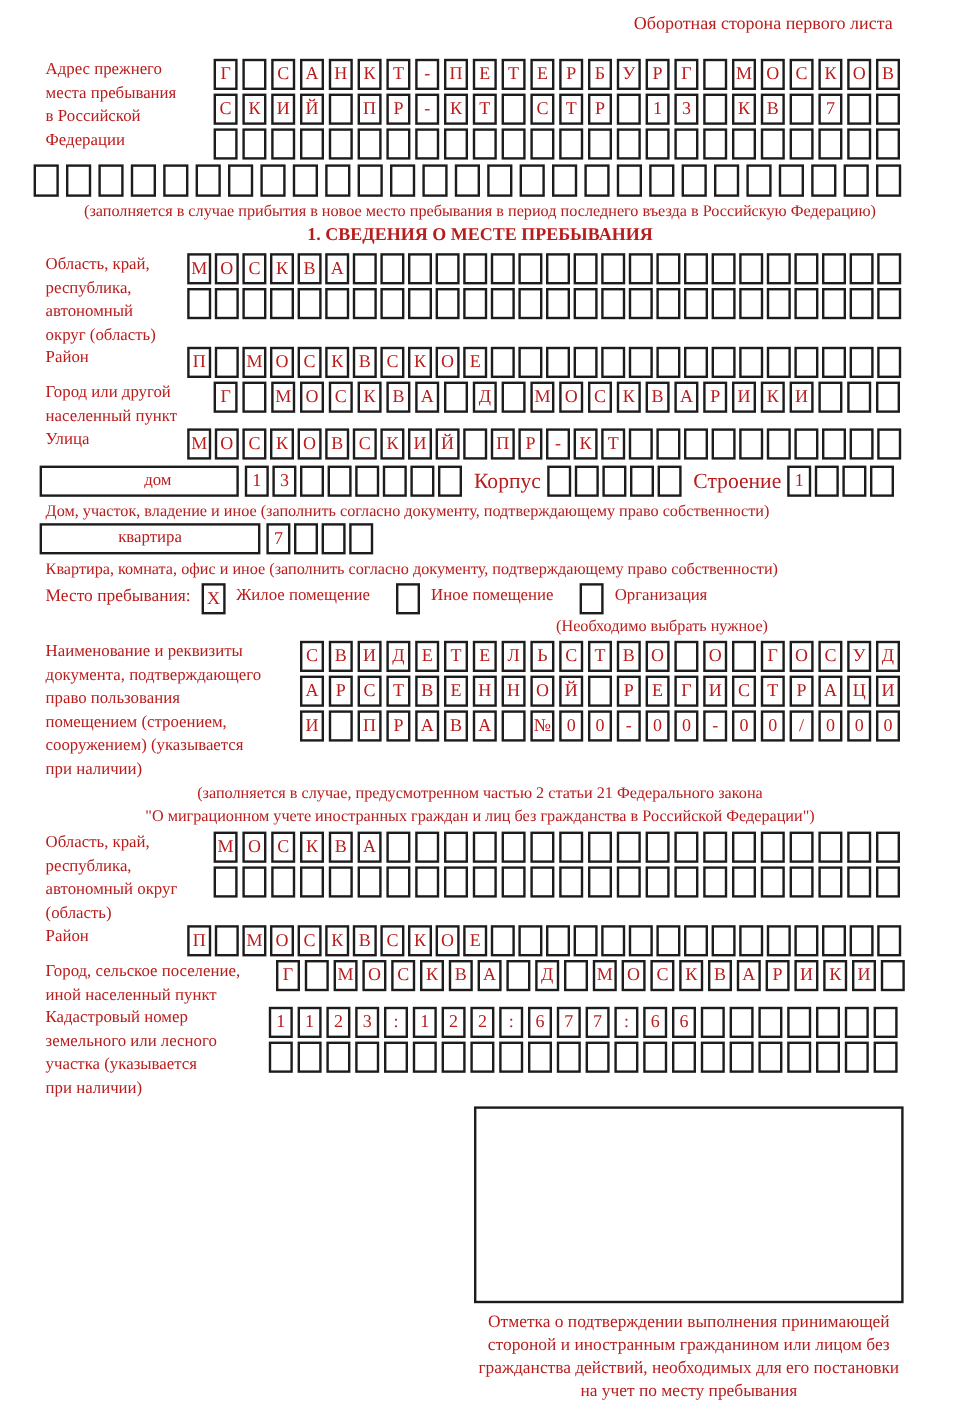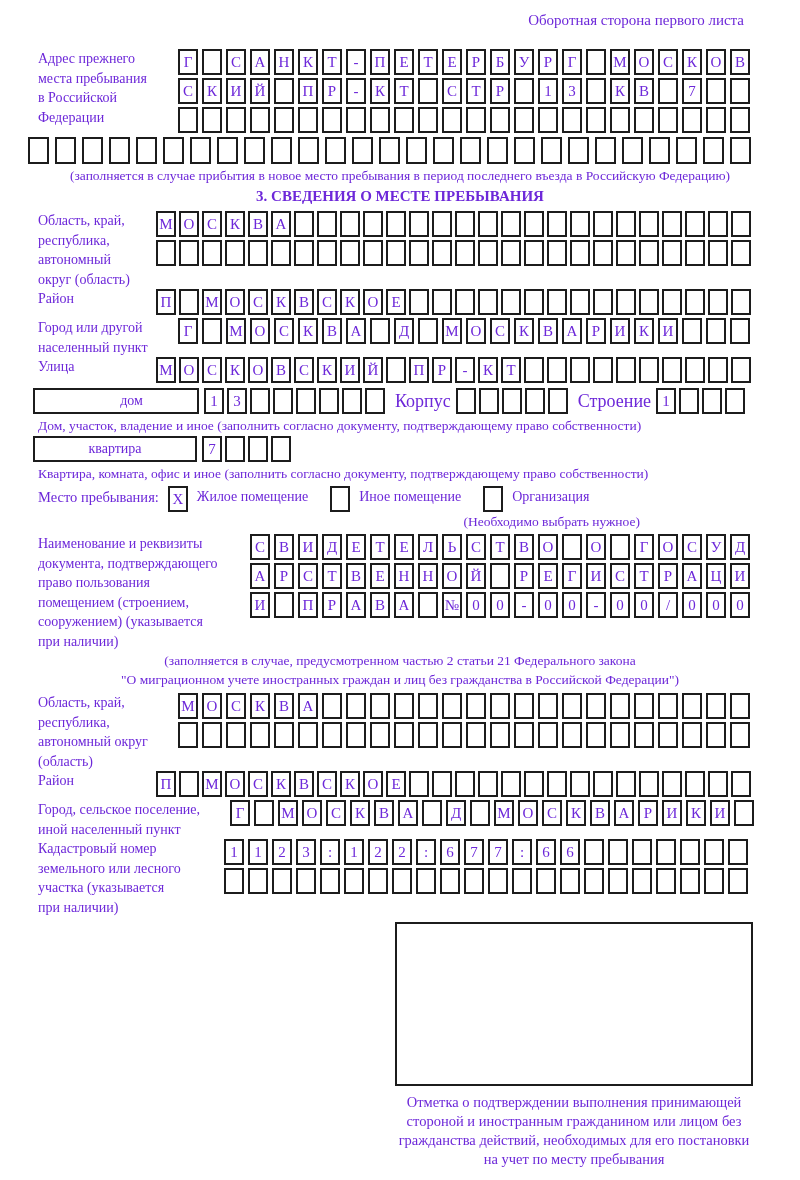--- a/index.html
+++ b/index.html
@@ -1,20 +1,20 @@
 <!DOCTYPE html>
 <html><head>
 <meta charset="utf-8">
 <style>
   html,body{margin:0;padding:0;background:#ffffff;}
   .page{
     position:relative;
     width:800px;height:1180px;
     background:#ffffff;
-    color:#6d28d9;
+    color:#b91c1c;
     font-family:"Liberation Serif","DejaVu Serif",serif;
     overflow:hidden;
     box-sizing:border-box;
   }
   .hdr{
     padding:12px 56px 0 0;
     text-align:right;
     font-size:15px;
   }
   .frow{display:flex;align-items:flex-start;margin-left:38px;}
@@ -48,21 +48,21 @@
   .center{text-align:center;}
   .leftnote{margin-left:38px;}
   .note1{margin-top:3px;}
   .sec-title{font-weight:bold;text-align:center;font-size:15px;margin:4px 0 6px;}
   .widebox{
     height:26px;border:2px solid #1c1c1c;box-sizing:border-box;
     display:flex;align-items:center;justify-content:center;
     font-size:14px;margin-right:5px;flex:none;background:#fff;
   }
   .wb166{width:166px;padding-left:31px;}
-  .wb196{width:164px;}
+  .wb196{width:184px;}
   .house-row{margin-left:33px;margin-top:2px;}
   .inline-lbl{font-size:18px;margin:3px 5px 0 7px;flex:none;}
   .stay-row{margin-top:4px;align-items:flex-start;}
   .stay-lbl{font-size:14.5px;margin-right:9px;padding-top:3px;flex:none;}
   .opt-lbl{font-size:14px;margin:3px 22px 0 9px;flex:none;}
   .chk{margin-right:0;}
   .choose-note{width:640px;text-align:right;margin-top:1px;}
   .doc-block{margin-top:4px;}
   .fact-title{font-weight:bold;text-align:center;font-size:15px;margin:10px 0 5px;}
   .fact-note{text-align:center;font-size:13.5px;line-height:19px;}
@@ -196,21 +196,21 @@
       <span class="cell"></span>
       <span class="cell"></span>
       <span class="cell"></span>
       <span class="cell"></span>
       <span class="cell"></span>
       <span class="cell"></span>
       <span class="cell"></span>
     </div>
   <div class="note center note1">(заполняется в случае прибытия в новое место пребывания в период последнего въезда в Российскую Федерацию)</div>
 
-  <div class="sec-title">3. СВЕДЕНИЯ О МЕСТЕ ПРЕБЫВАНИЯ</div>
+  <div class="sec-title">1. СВЕДЕНИЯ О МЕСТЕ ПРЕБЫВАНИЯ</div>
 
   <div class="frow">
     <div class="lbl w118">Область, край,
 республика,
 автономный
 округ (область)</div>
     <div class="rows">
       <div class="cells p23">
           <span class="cell">М</span>
           <span class="cell">О</span>

